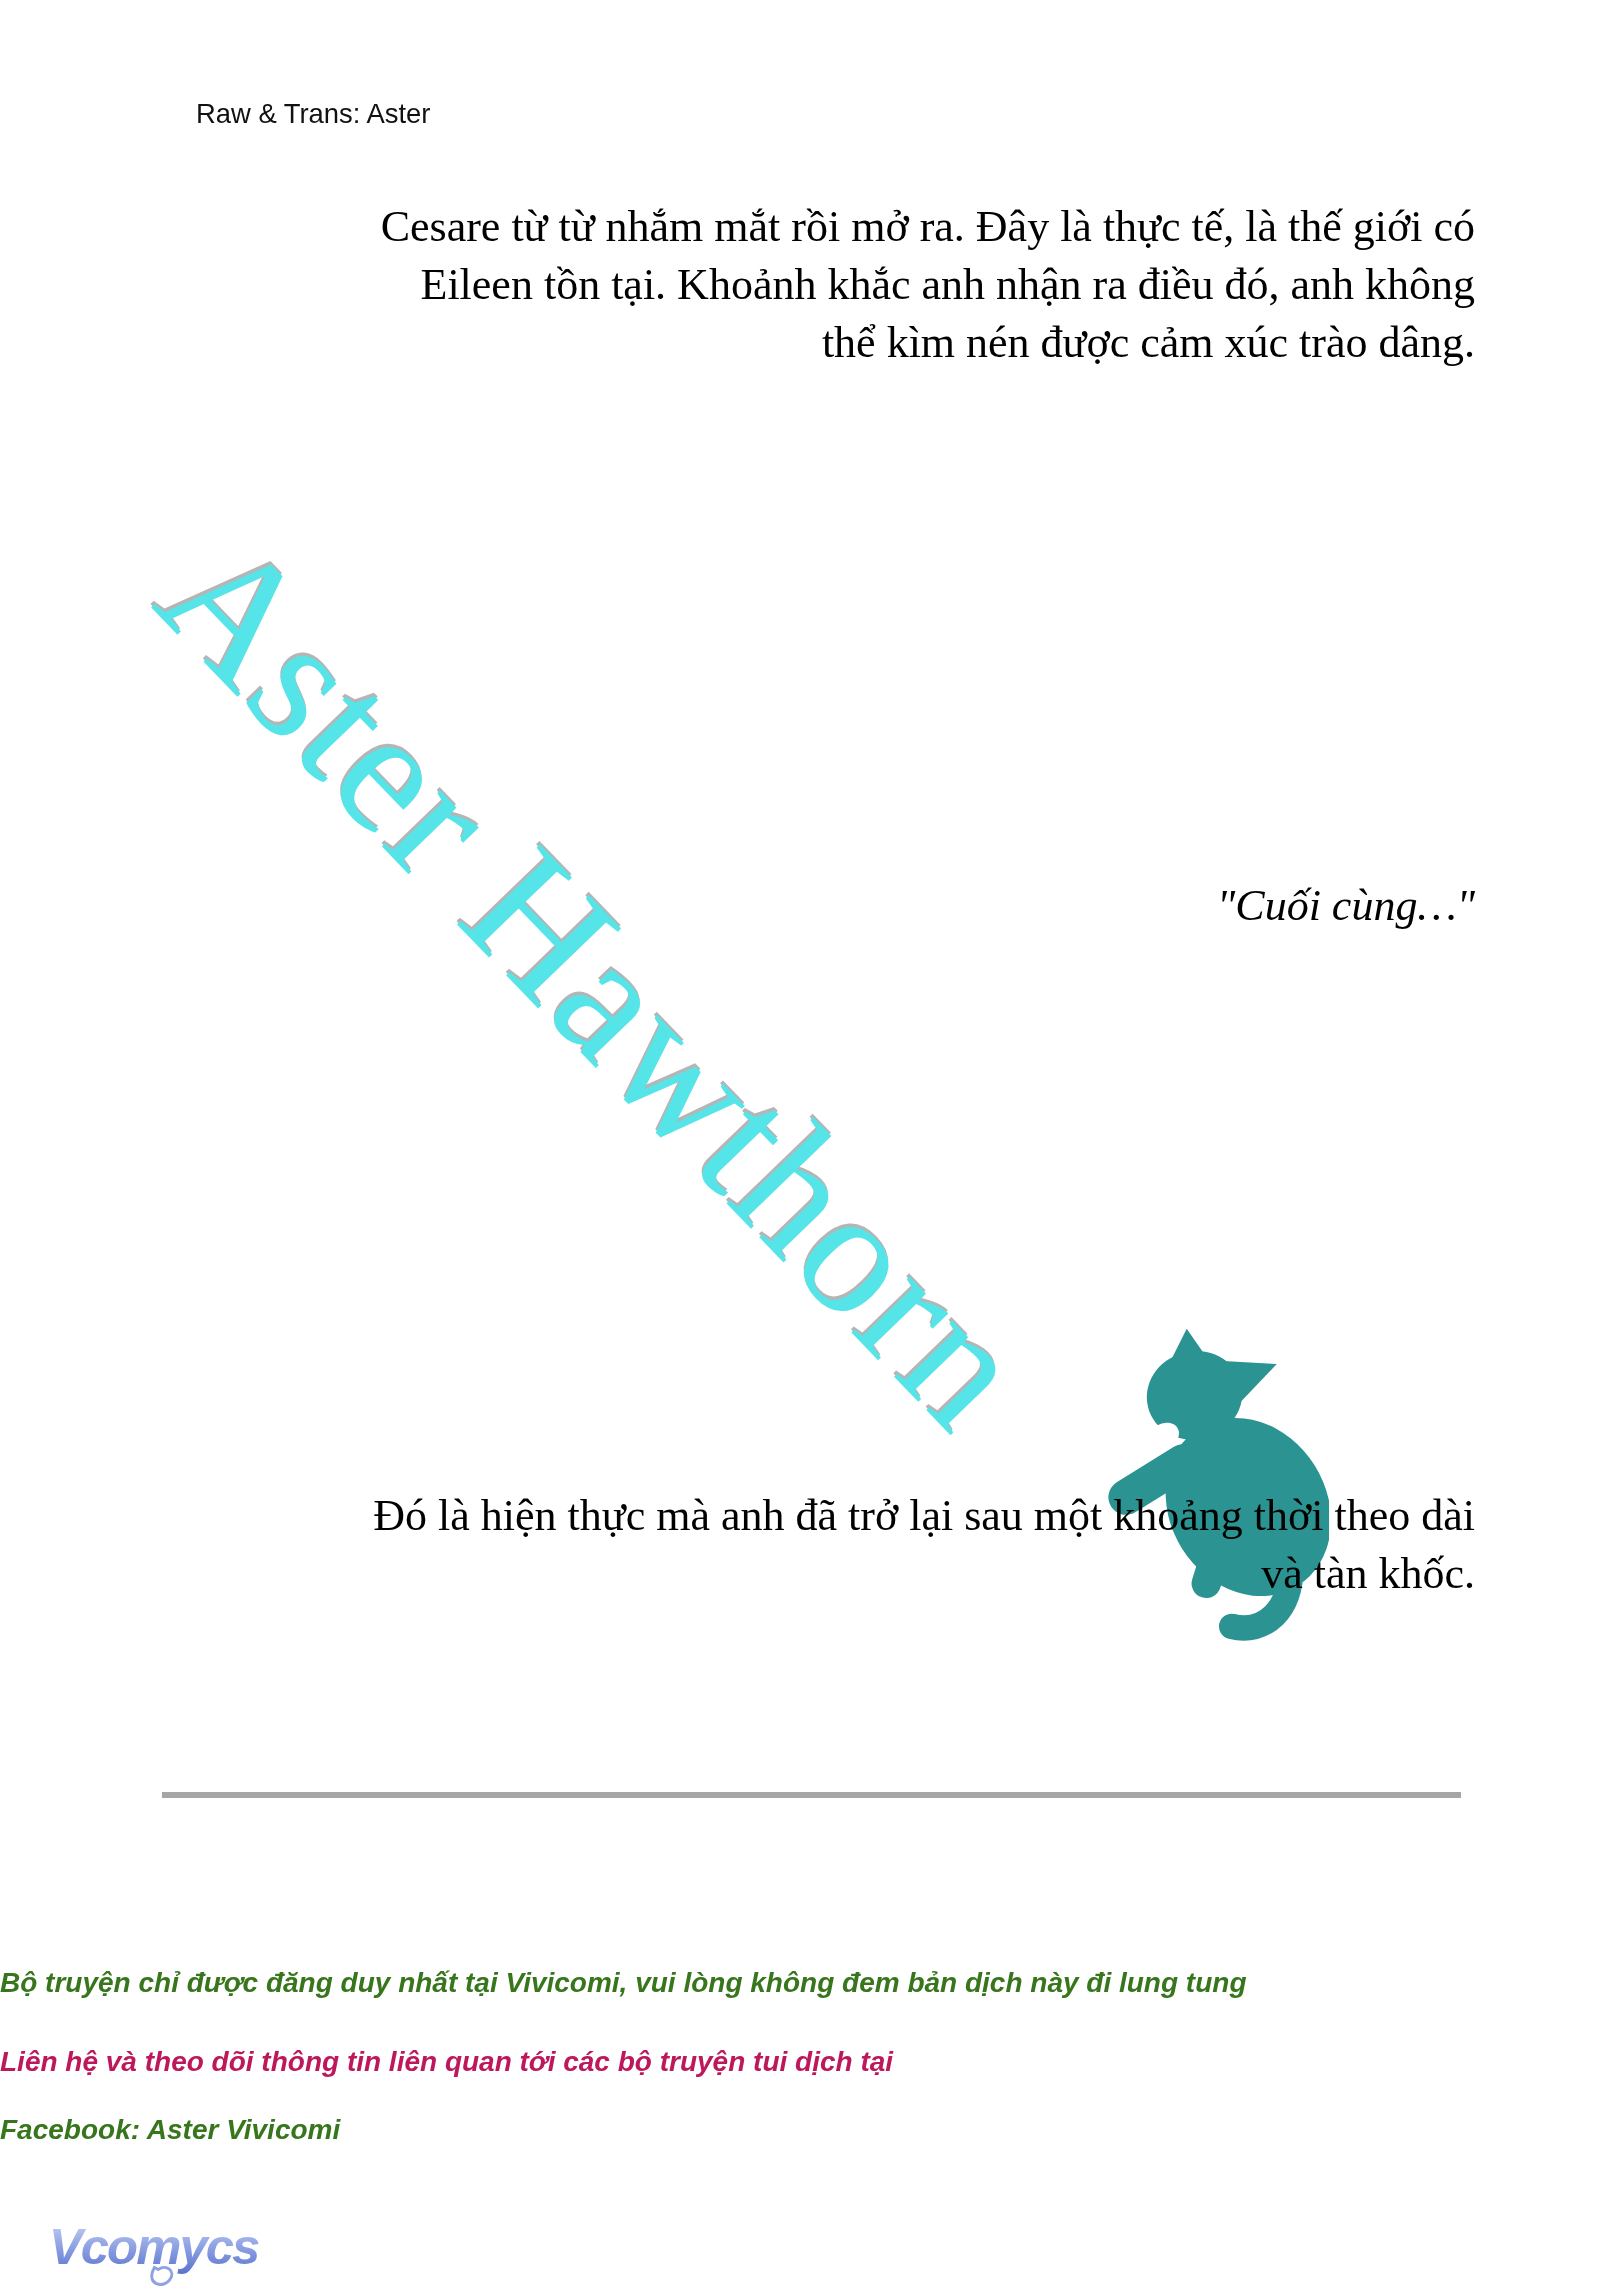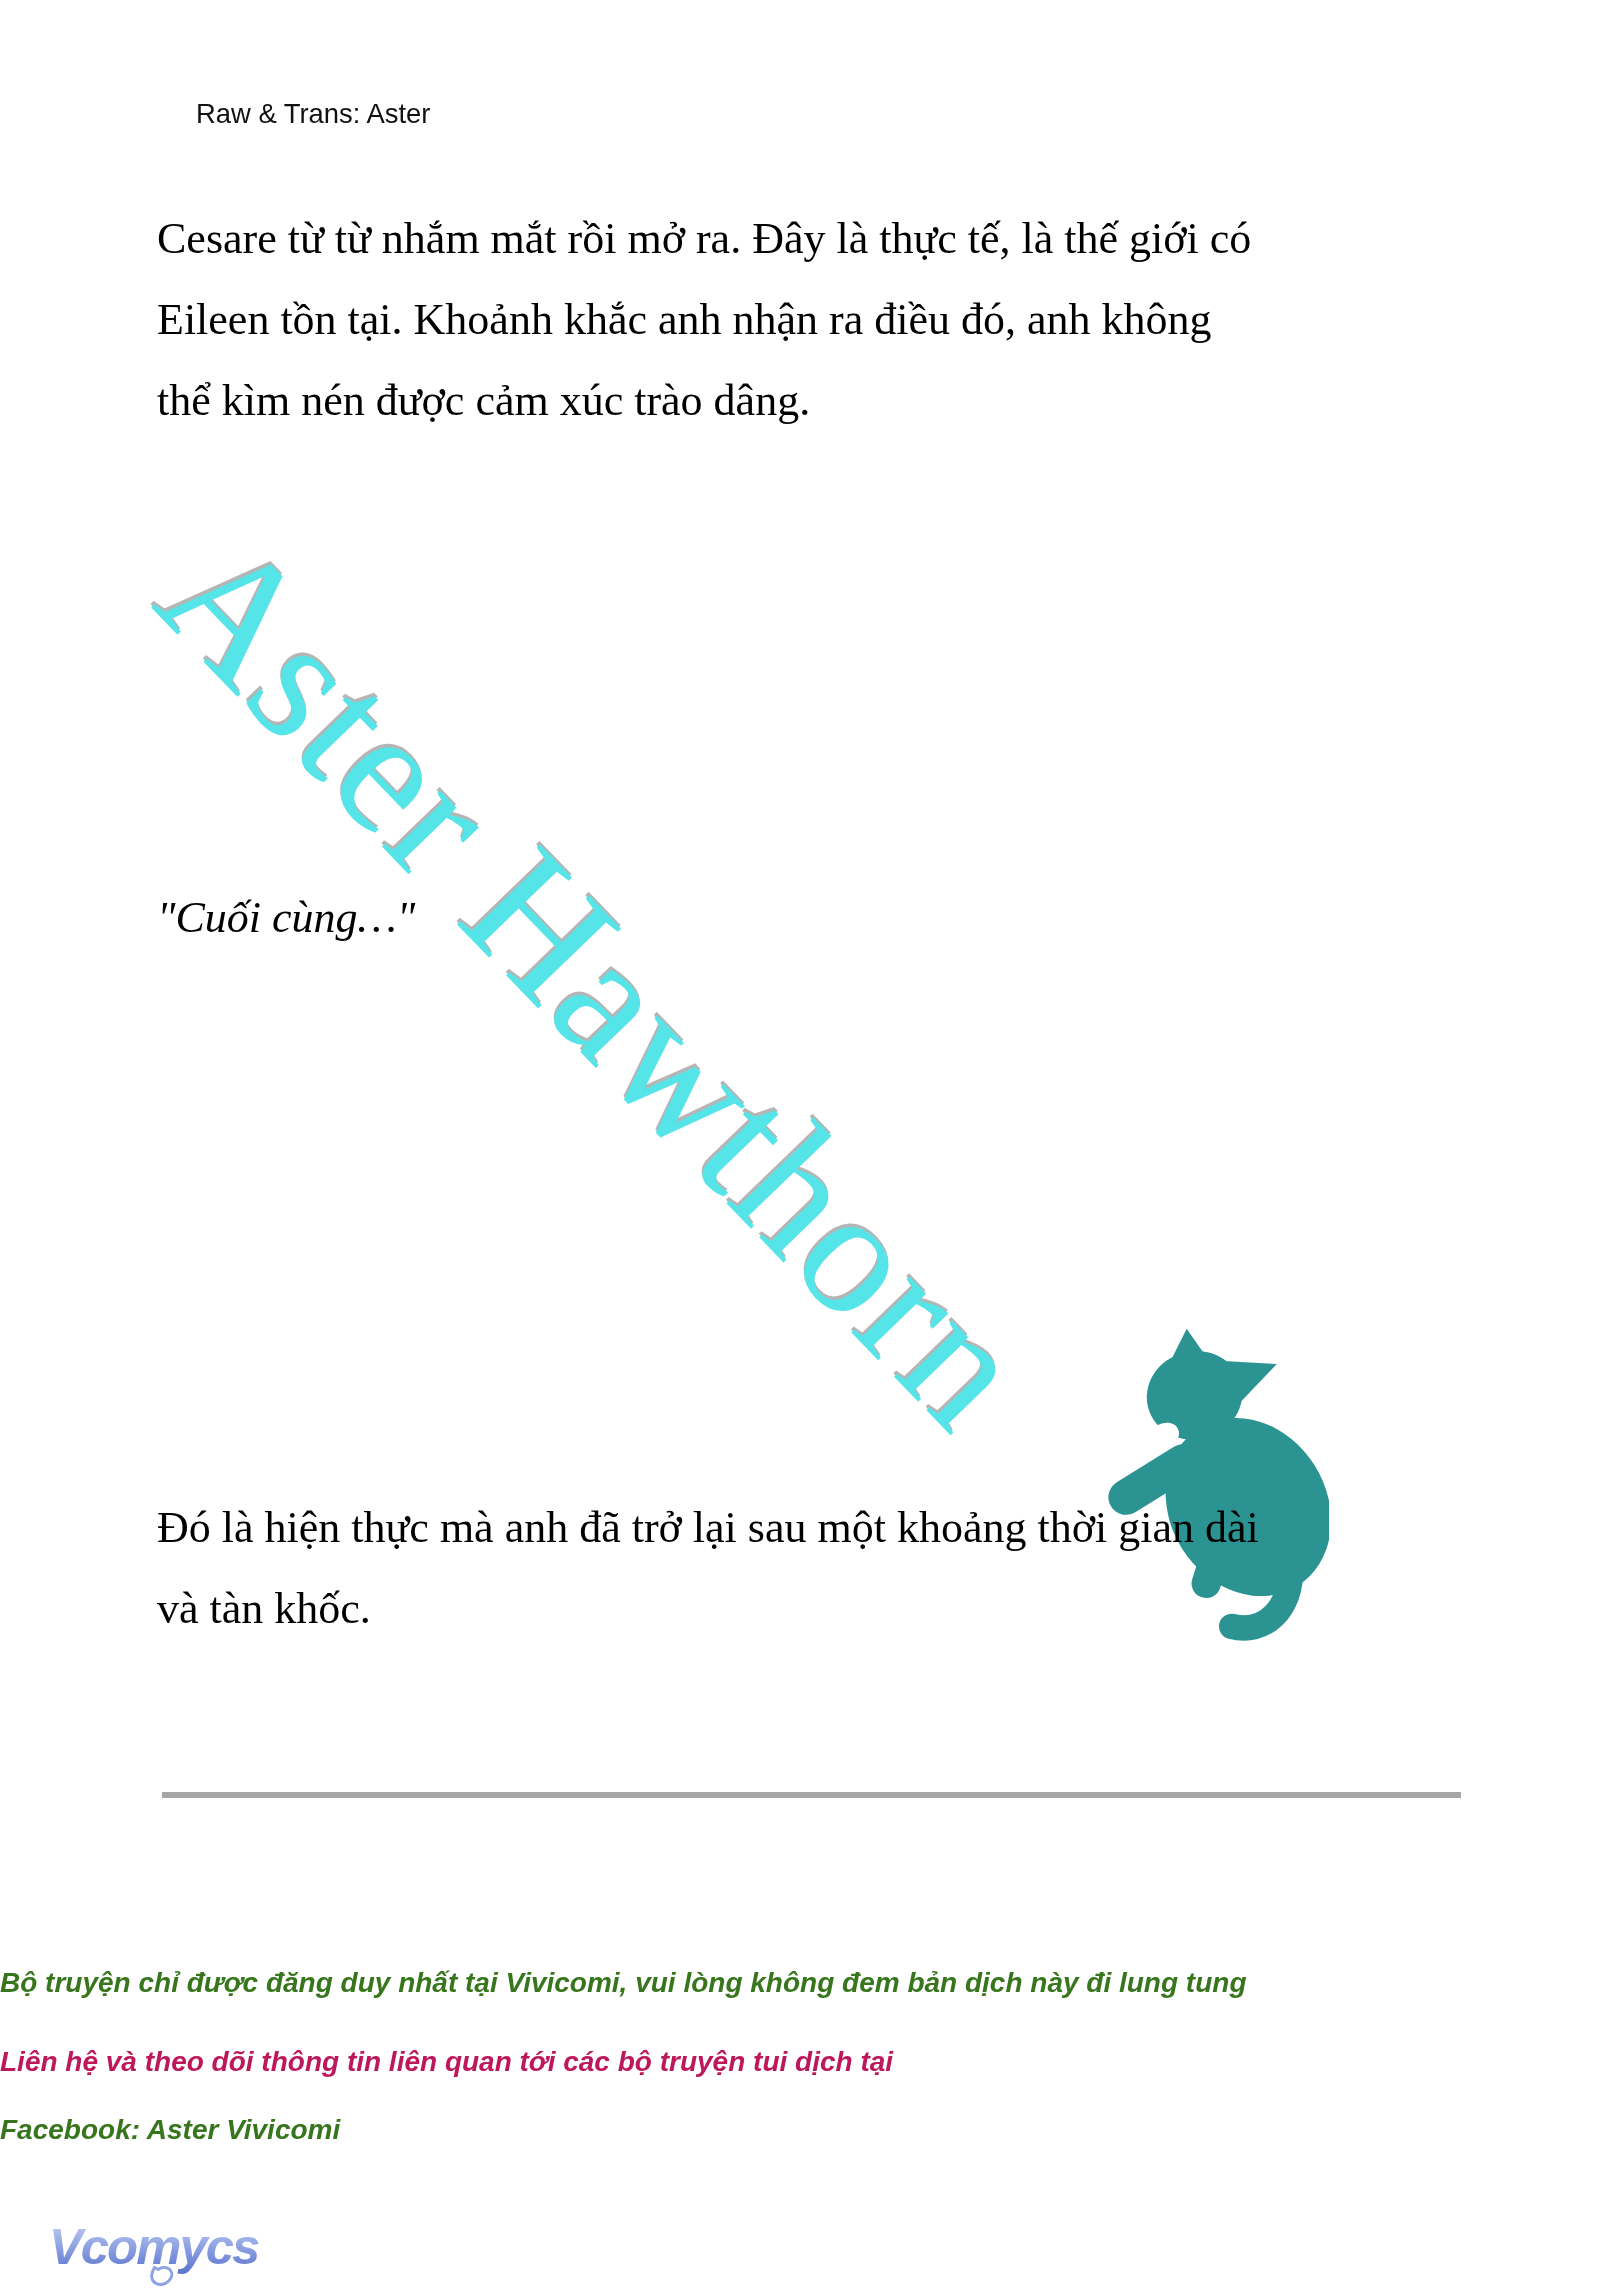--- a/index.html
+++ b/index.html
@@ -25,23 +25,23 @@
   }
   .cat-svg{position:absolute;left:1108px;top:1323px;z-index:2;}
   .content-layer{position:absolute;left:0;top:2px;width:100%;height:100%;z-index:3;padding-left:35px;}
   .credit{
     position:absolute;left:196px;top:96px;
     font-family:"Liberation Sans","DejaVu Sans",sans-serif;
     font-size:27.4px;color:#111;
   }
   .para{
     position:absolute;left:157px;width:1318px;
-    font-size:44px;line-height:81px;color:#000;
+    font-size:44px;line-height:58px;color:#000;
     white-space:pre-line;
-    text-align:left;
+    text-align:right;
   }
   .para.quote{font-style:italic;}
   .p1{top:196px;}
   .p2{top:580px;}
   .pq{top:875px;}
   .p3{top:1098px;}
   .p4{top:1485px;}
   .divider{
     position:absolute;left:162px;top:1790px;
     width:1299px;height:5.9px;background:#a6a6a6;
@@ -80,21 +80,21 @@
     <div class="credit">Raw &amp; Trans: Aster</div>
 
     <div class="para p1">Cesare từ từ nhắm mắt rồi mở ra. Đây là thực tế, là thế giới có
 Eileen tồn tại. Khoảnh khắc anh nhận ra điều đó, anh không
 thể kìm nén được cảm xúc trào dâng.</div>
 
 
     <div class="para quote pq">"Cuối cùng…"</div>
 
 
-    <div class="para p4">Đó là hiện thực mà anh đã trở lại sau một khoảng thời gian dài
+    <div class="para p4">Đó là hiện thực mà anh đã trở lại sau một khoảng thời theo dài
 và tàn khốc.</div>
 
     <div class="divider"></div>
 
     <div class="footer-line f1" style="color: rgb(56, 118, 29);">Bộ truyện chỉ được đăng duy nhất tại Vivicomi, vui lòng không đem bản dịch này đi lung tung</div>
 
     <div class="footer-line f2" style="color: #be185d;">Liên hệ và theo dõi thông tin liên quan tới các bộ truyện tui dịch tại</div>
 
     <div class="footer-line f3" style="color: rgb(56, 118, 29);">Facebook: Aster Vivicomi</div>
 

